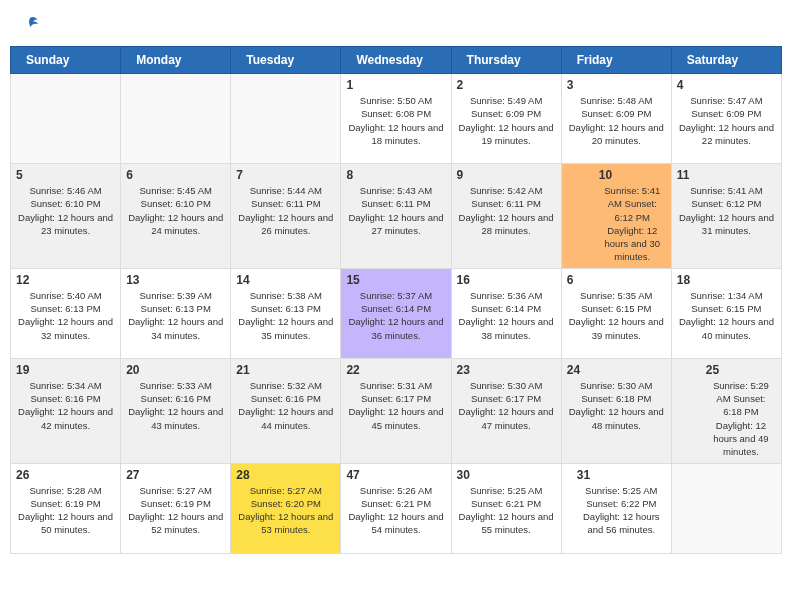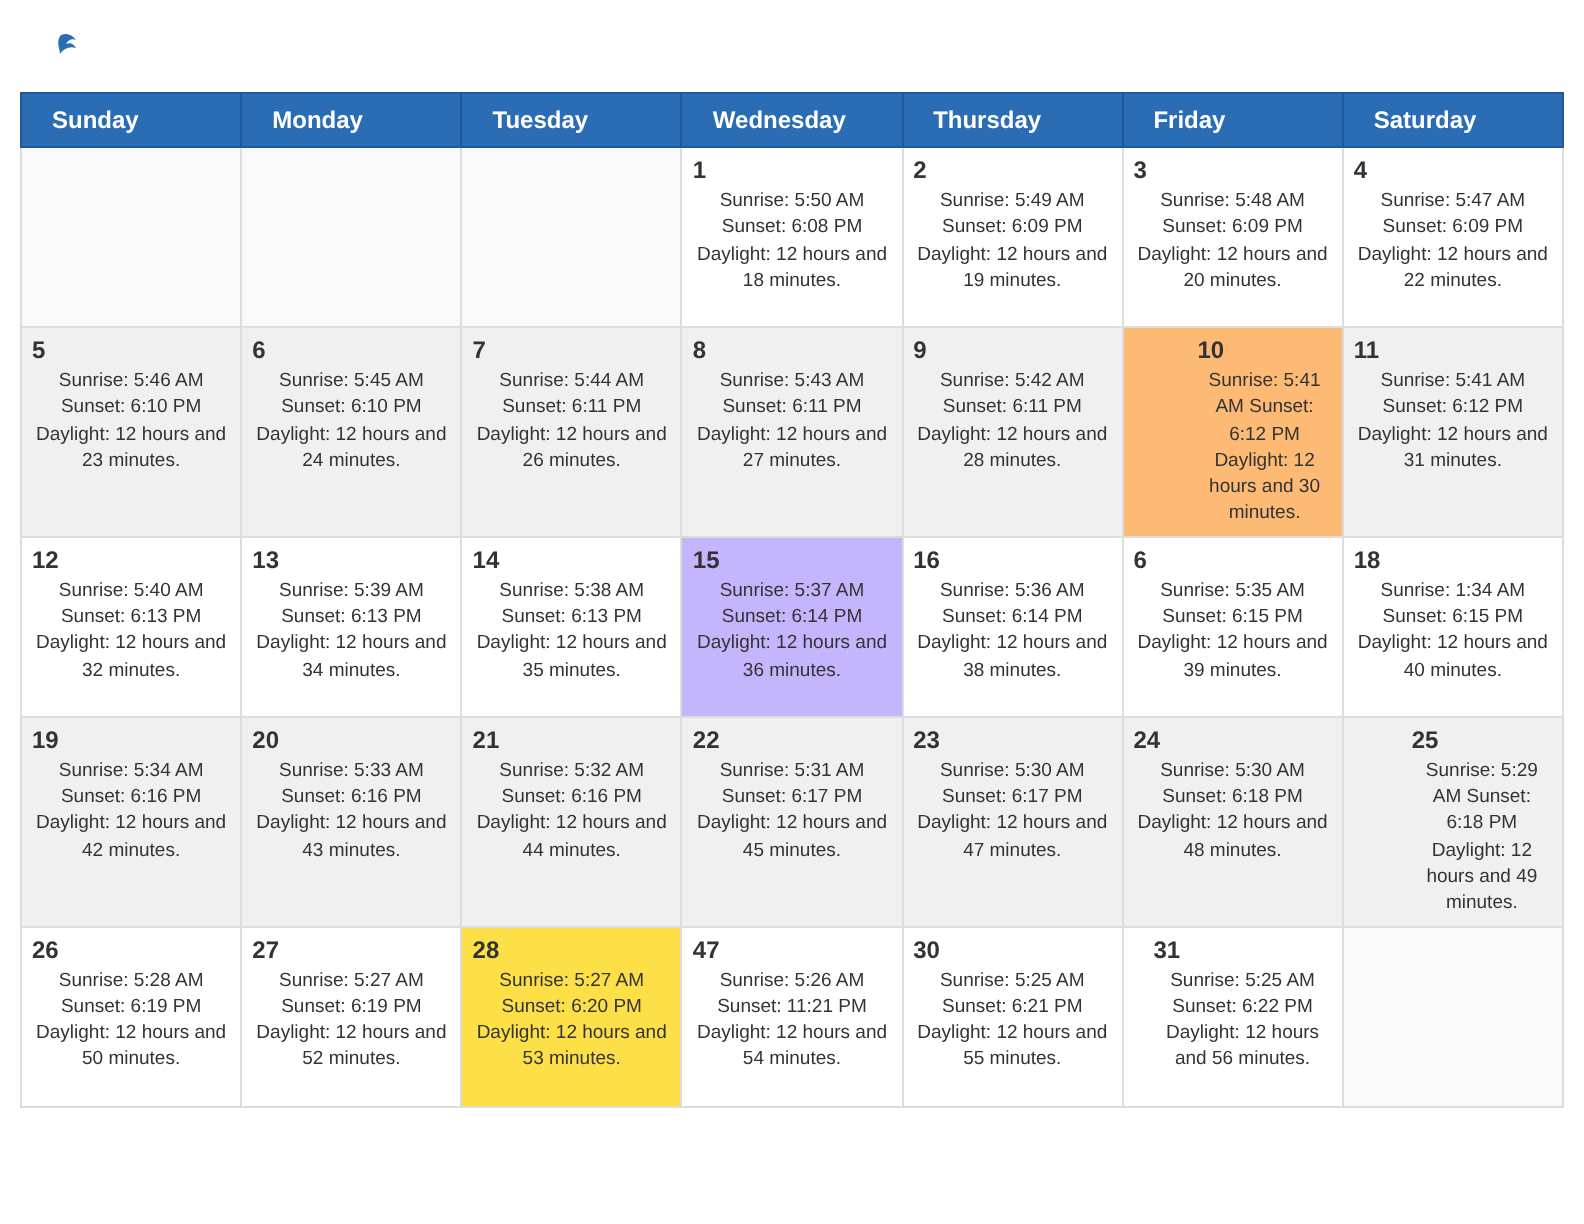--- a/index.html
+++ b/index.html
@@ -324,21 +324,21 @@
         <td style="background-color: #fde047;">
           <span class="day-number">28</span>
           <div class="day-info">Sunrise: 5:27 AM
 Sunset: 6:20 PM
 Daylight: 12 hours
 and 53 minutes.</div>
         </td>
         <td style="background-color: rgb(255, 255, 255);">
           <span class="day-number">47</span>
           <div class="day-info">Sunrise: 5:26 AM
-Sunset: 11:21 PM
+Sunset: 6:21 PM
 Daylight: 12 hours
 and 54 minutes.</div>
         </td>
         <td style="background-color: rgb(255, 255, 255);">
           <span class="day-number">30</span>
           <div class="day-info">Sunrise: 5:25 AM
 Sunset: 6:21 PM
 Daylight: 12 hours
 and 55 minutes.</div>
         </td>

